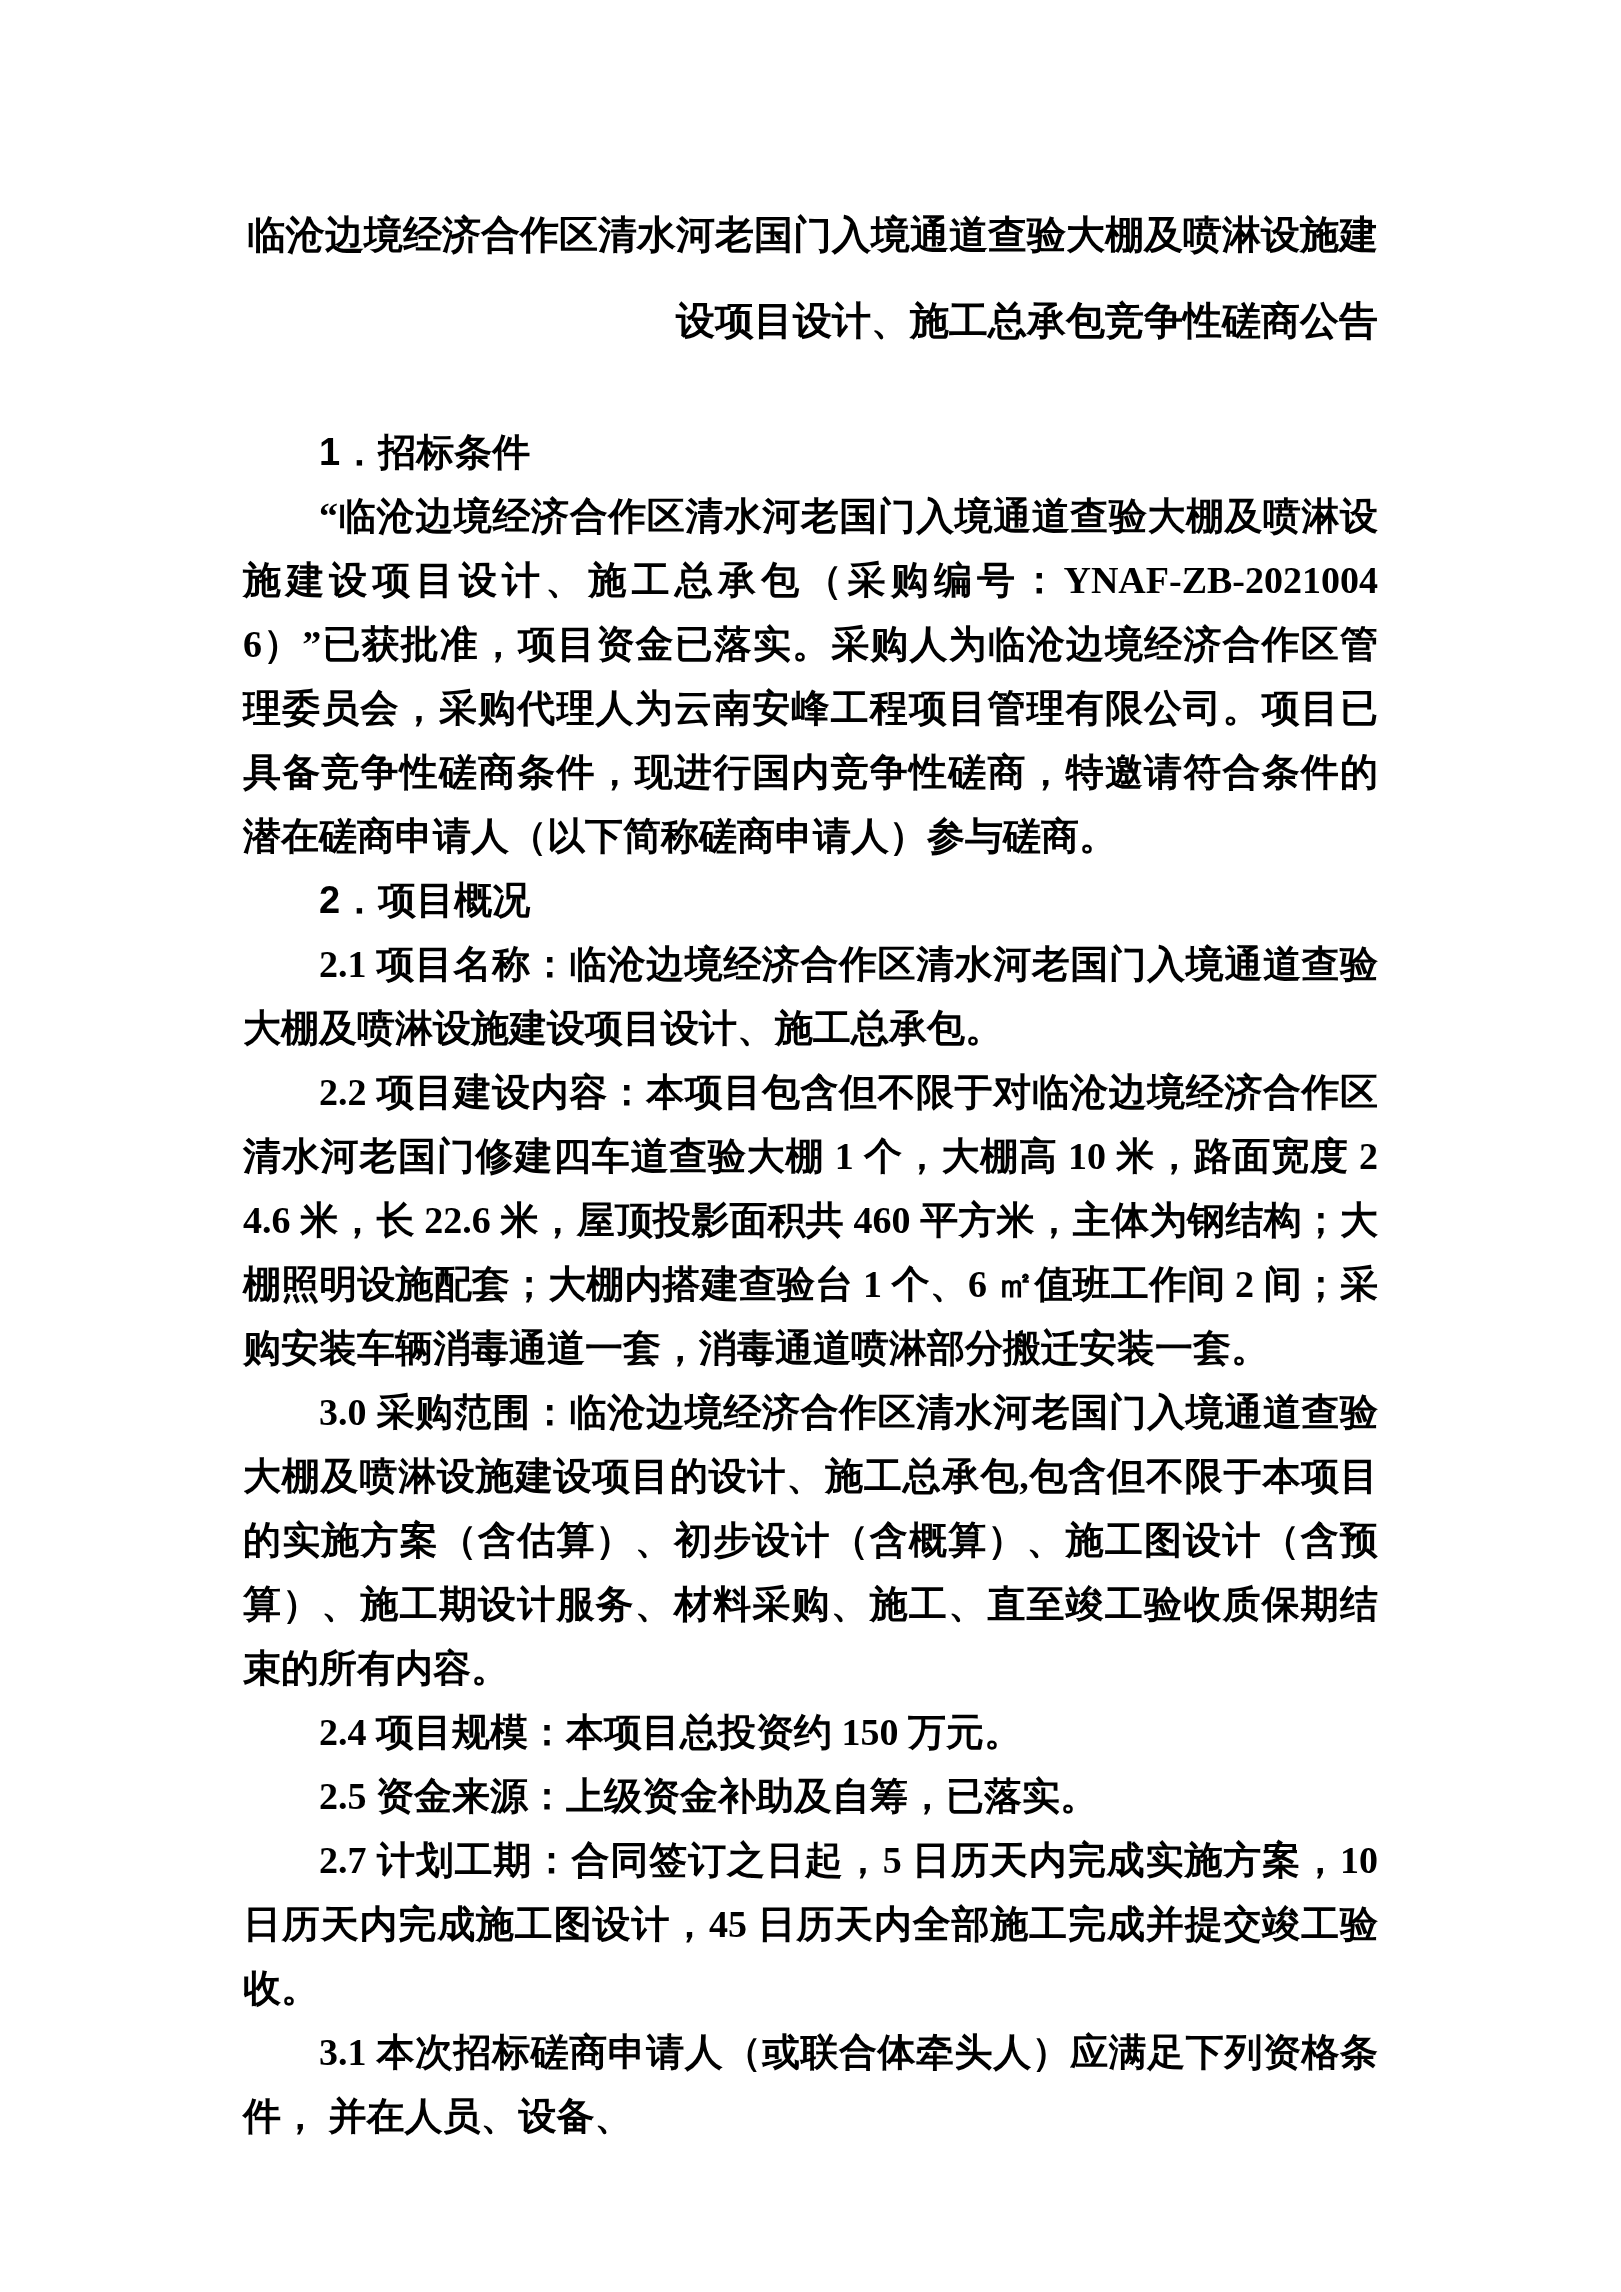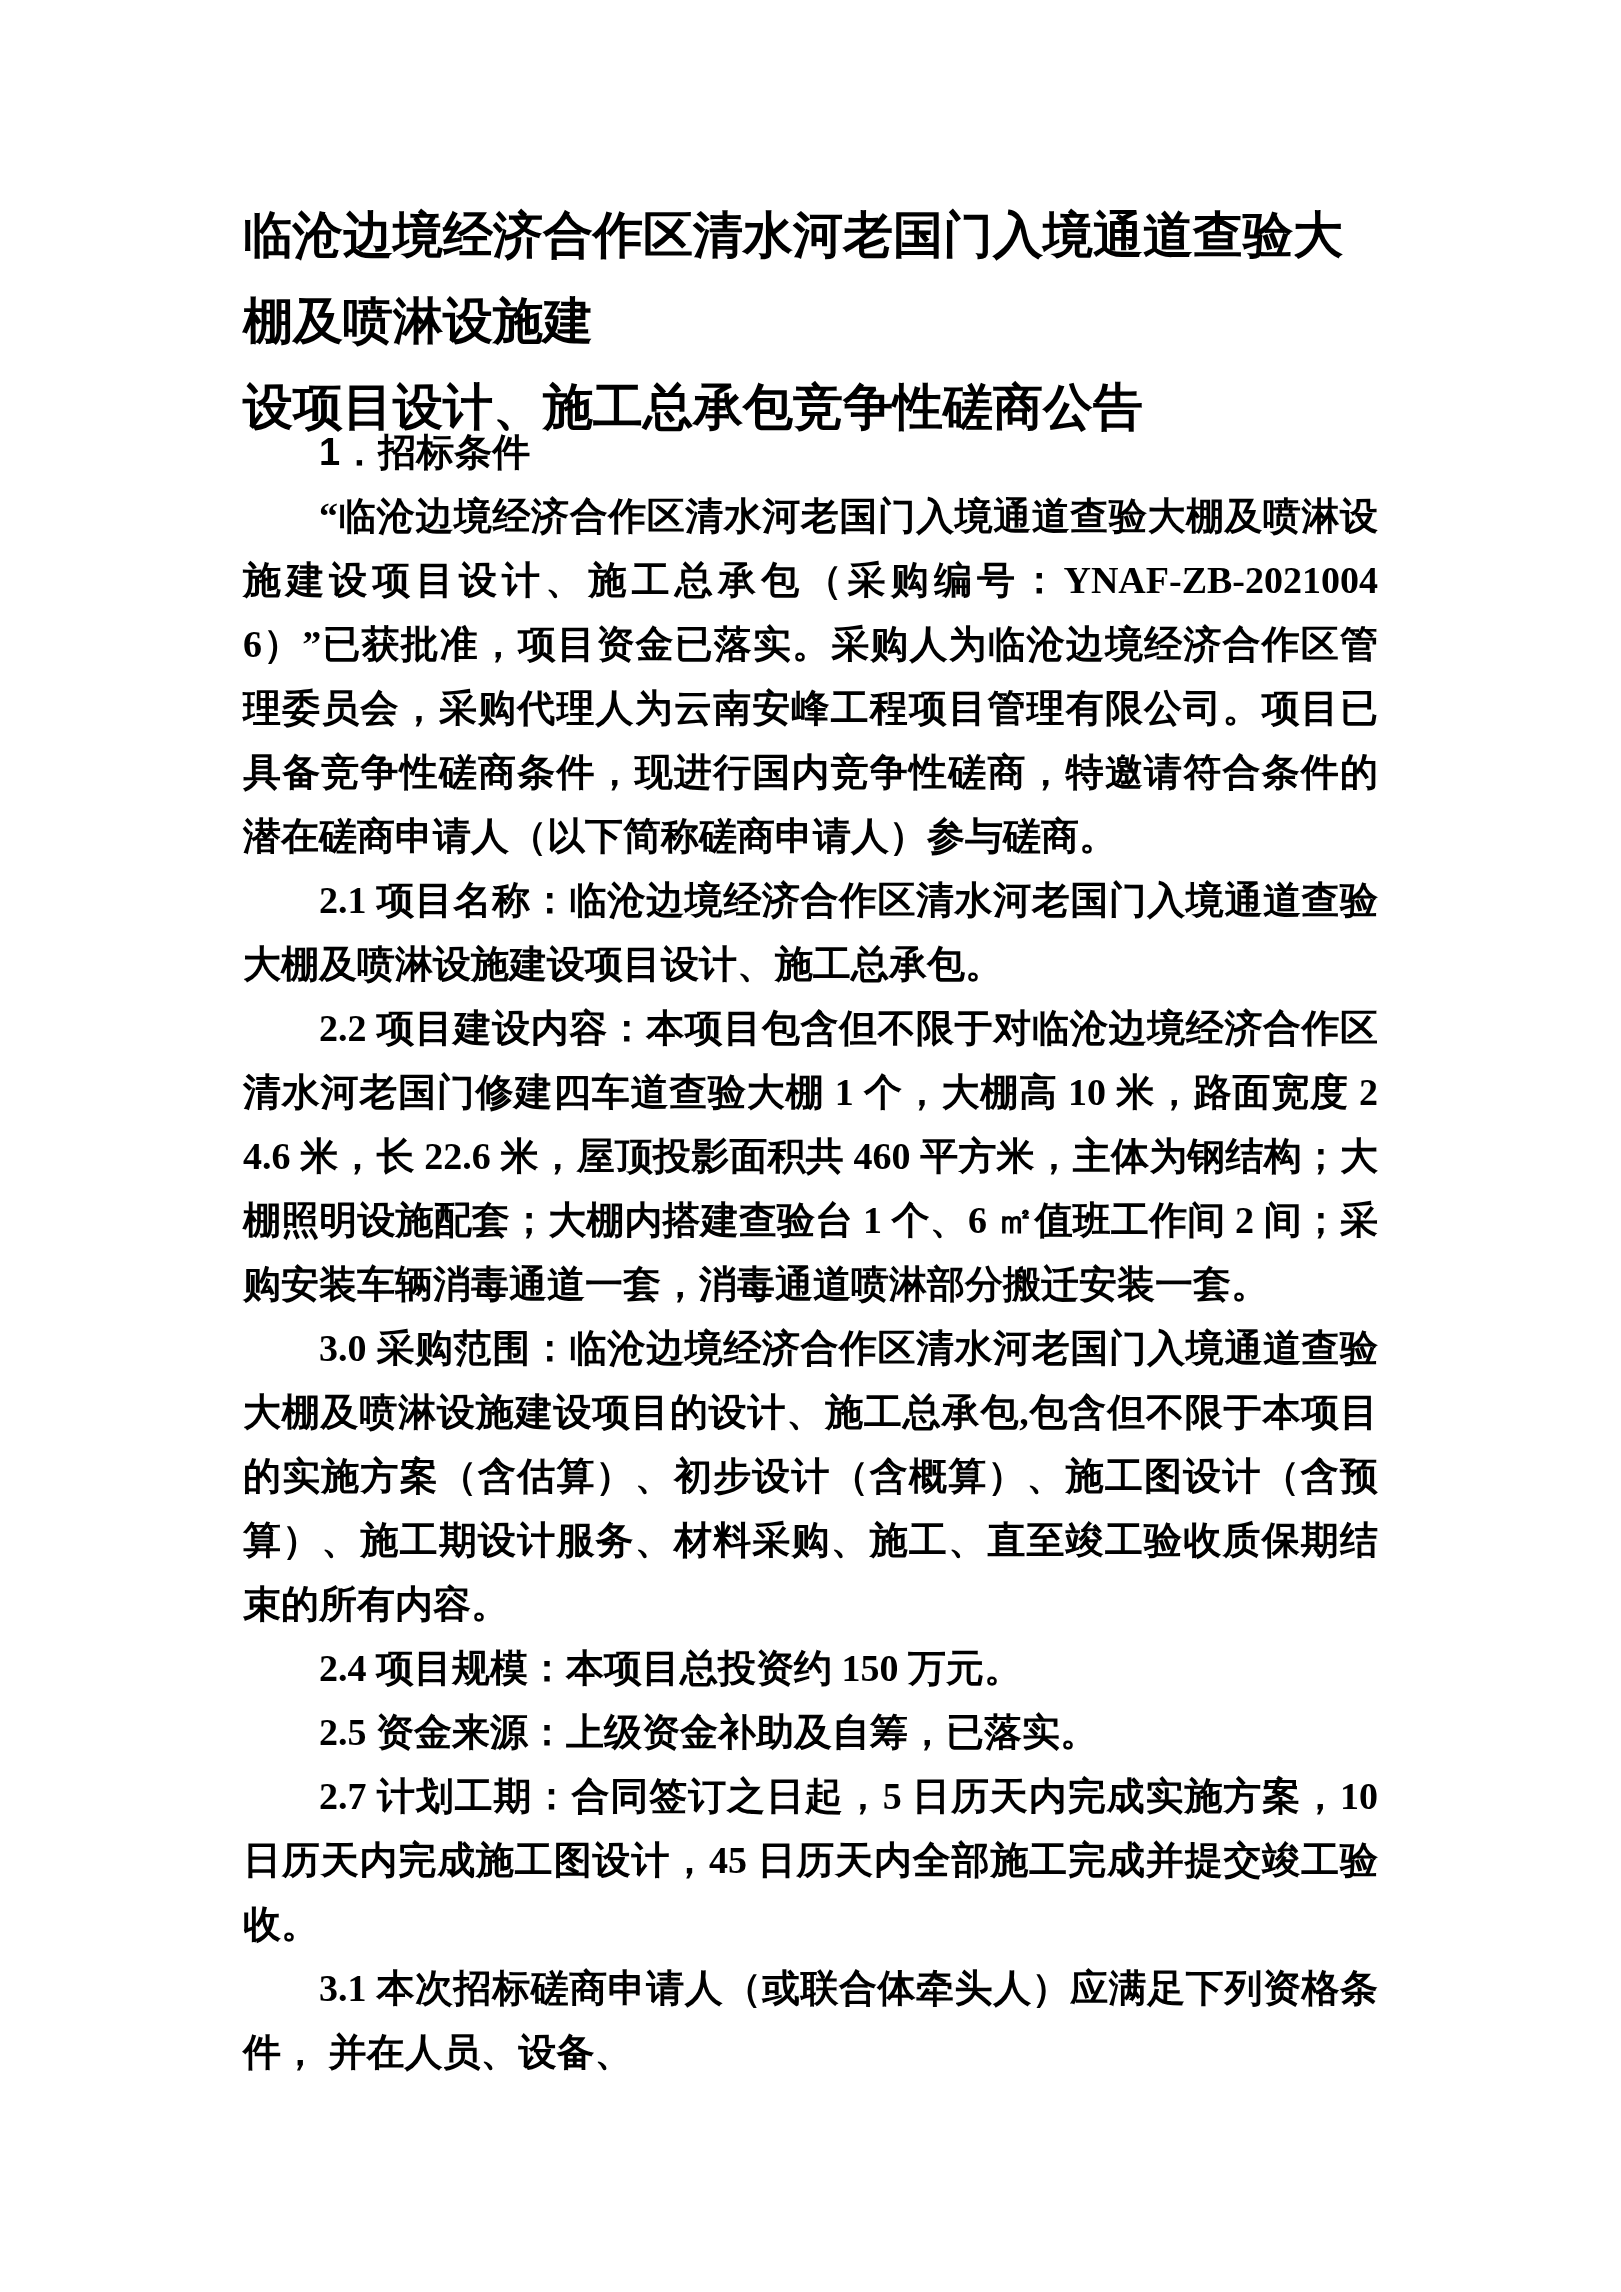--- a/index.html
+++ b/index.html
@@ -14,24 +14,24 @@
     background: #ffffff;
     color: #000000;
     overflow: hidden;
   }
   .doc-title {
     position: absolute;
     left: 243px;
     top: 192px;
     width: 1135px;
     margin: 0;
-    text-align: left;
+    text-align: right;
     font-family: "Liberation Serif", serif;
     font-weight: bold;
-    font-size: 50px;
+    font-size: 39px;
     line-height: 86px;
   }
   .title-line {
     display: block;
   }
   .content {
     position: absolute;
     left: 243px;
     top: 420px;
     width: 1135px;
@@ -61,20 +61,21 @@
   <h1 class="doc-title">
     <span class="title-line">临沧边境经济合作区清水河老国门入境通道查验大棚及喷淋设施建</span>
     <span class="title-line">设项目设计、施工总承包竞争性磋商公告</span>
   </h1>
 
   <div class="content">
 
     <p class="heading">1．招标条件</p>
     <p class="para">“临沧边境经济合作区清水河老国门入境通道查验大棚及喷淋设施建设项目设计、施工总承包（采购编号：YNAF-ZB-20210046）”已获批准，项目资金已落实。采购人为临沧边境经济合作区管理委员会，采购代理人为云南安峰工程项目管理有限公司。项目已具备竞争性磋商条件，现进行国内竞争性磋商，特邀请符合条件的潜在磋商申请人（以下简称磋商申请人）参与磋商。</p>
 
+    <p class="heading">2．项目概况</p>
     <p class="para">2.1  项目名称：临沧边境经济合作区清水河老国门入境通道查验大棚及喷淋设施建设项目设计、施工总承包。</p>
     <p class="para">2.2  项目建设内容：本项目包含但不限于对临沧边境经济合作区清水河老国门修建四车道查验大棚 1 个，大棚高 10 米，路面宽度 24.6 米，长 22.6 米，屋顶投影面积共 460 平方米，主体为钢结构；大棚照明设施配套；大棚内搭建查验台 1 个、6 ㎡值班工作间 2 间；采购安装车辆消毒通道一套，消毒通道喷淋部分搬迁安装一套。</p>
     <p class="para">3.0  采购范围：临沧边境经济合作区清水河老国门入境通道查验大棚及喷淋设施建设项目的设计、施工总承包,包含但不限于本项目的实施方案（含估算）、初步设计（含概算）、施工图设计（含预算）、施工期设计服务、材料采购、施工、直至竣工验收质保期结束的所有内容。</p>
     <p class="para">2.4 项目规模：本项目总投资约 150 万元。</p>
     <p class="para">2.5 资金来源：上级资金补助及自筹，已落实。</p>
     <p class="para">2.7 计划工期：合同签订之日起，5 日历天内完成实施方案，10 日历天内完成施工图设计，45 日历天内全部施工完成并提交竣工验收。</p>
 
     <p class="para">3.1 本次招标磋商申请人（或联合体牵头人）应满足下列资格条件， 并在人员、设备、</p>
 
   </div>

